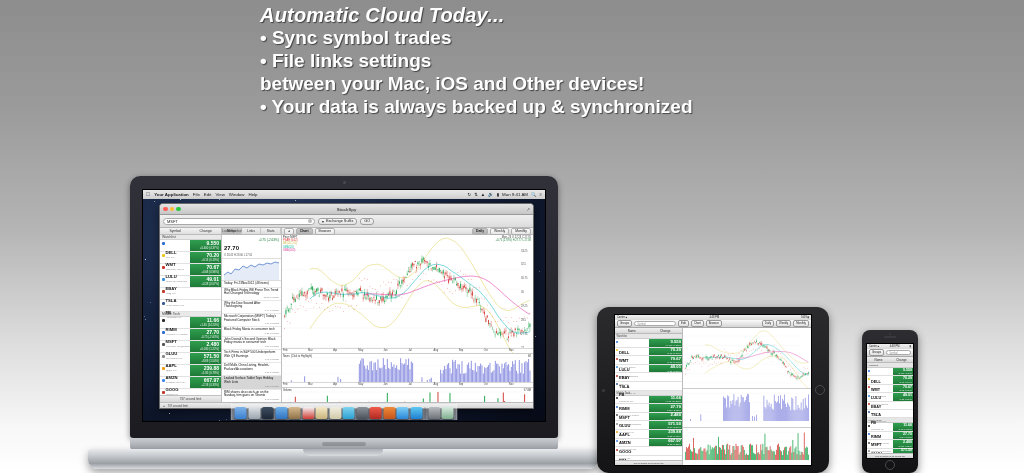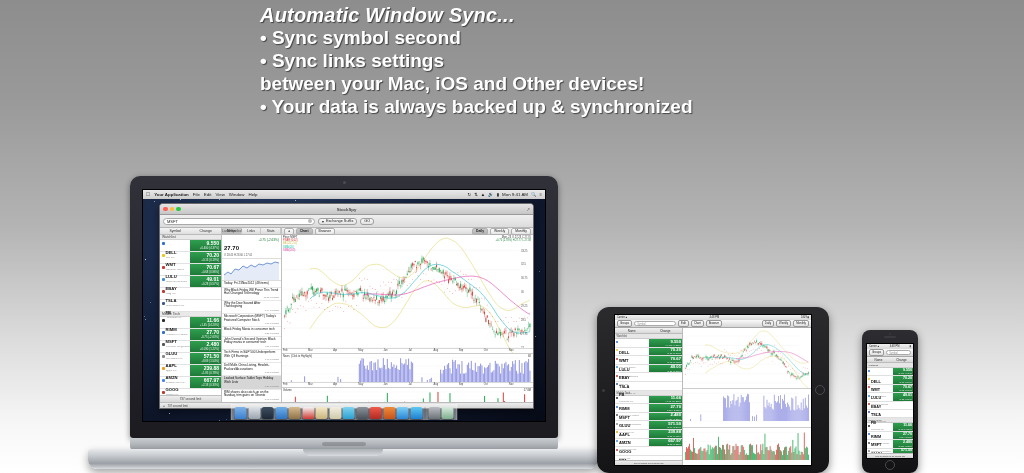--- a/index.html
+++ b/index.html
@@ -224,23 +224,23 @@
   .m-chart { flex:1; background:#fff; display:flex; flex-direction:column; }
   .m-chart-top { flex:1.6; position:relative; border-bottom:1px solid #ccc; }
   .m-chart-mid { flex:1; position:relative; border-bottom:1px solid #ccc; }
   .m-chart-bot { flex:1; position:relative; }
   svg { display:block; }
 </style>
 </head>
 <body>
 
 <div id="headline">
-  <div class="h-title">Automatic Window Sync...</div>
-  <div class="h-line">• Sync symbol second</div>
-  <div class="h-line">• Sync links settings</div>
+  <div class="h-title">Automatic Cloud Today...</div>
+  <div class="h-line">• Sync symbol trades</div>
+  <div class="h-line">• File links settings</div>
   <div class="h-line">between your Mac, iOS and Other devices!</div>
   <div class="h-line">• Your data is always backed up &amp; synchronized</div>
 </div>
 
 <div id="macbook">
   <div class="mb-lid">
     <div class="mb-cam"></div>
     <div class="mb-screen">
       <div class="desk" id="starfield">
           <div class="star" style="width: 0.6px; height: 0.6px; left: 2.69991%; top: 4.56316%; opacity: 0.530481;"></div>

